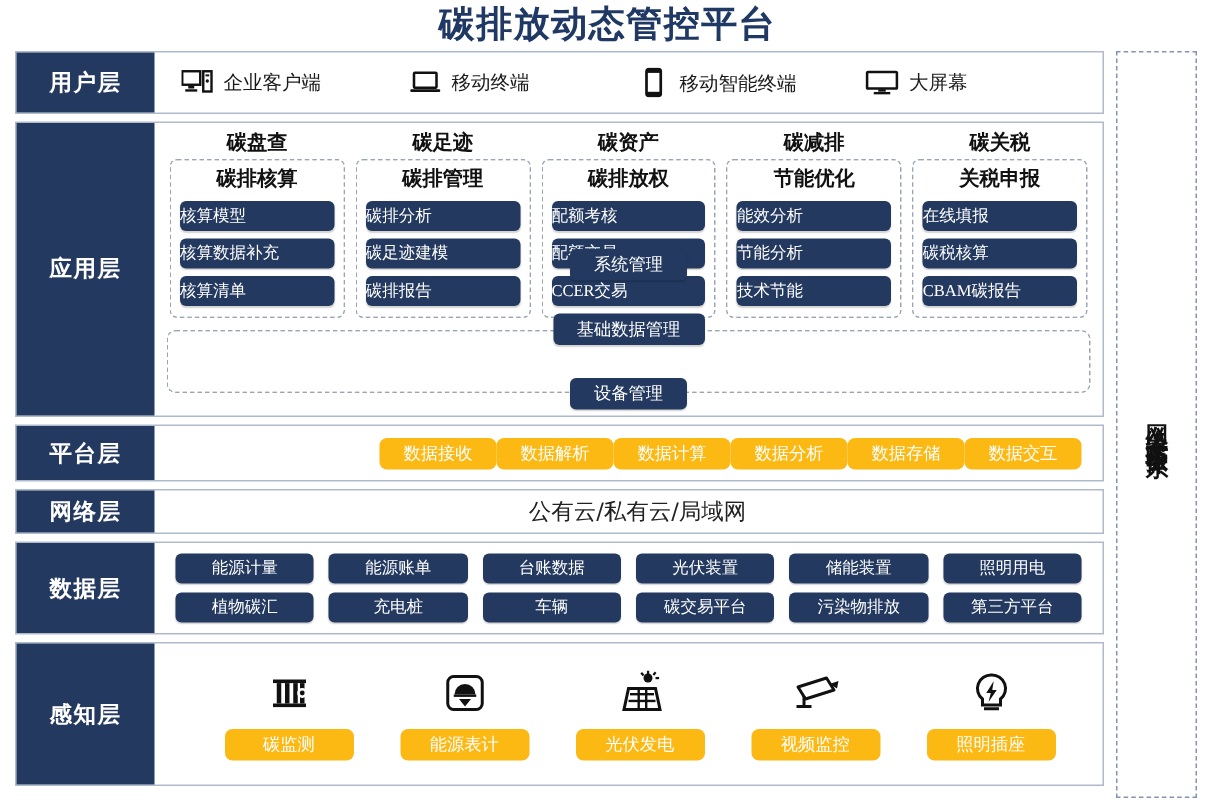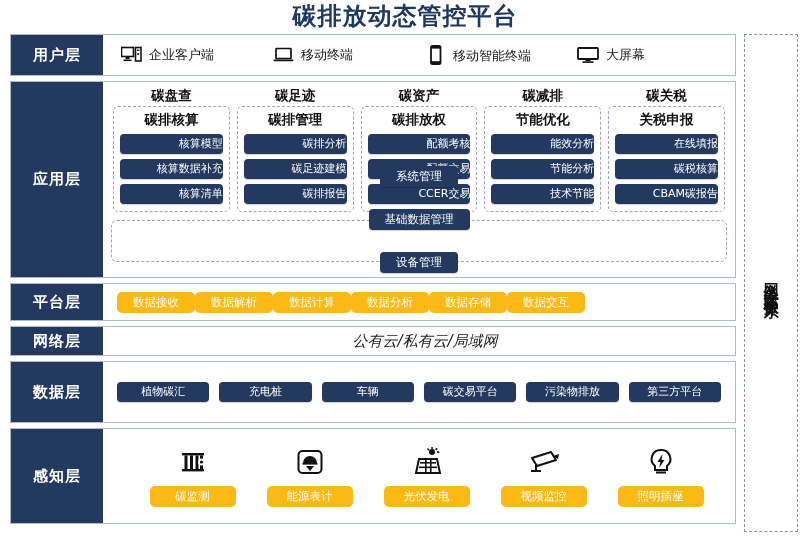--- a/index.html
+++ b/index.html
@@ -141,25 +141,26 @@
     white-space: nowrap;
   }
   .pill {
     background: #23395F;
     color: #ffffff;
     font-size: 11px;
     border-radius: 4px;
     height: 20px;
     line-height: 20px;
     width: 100%;
-    text-align: right;
+    text-align: left;
     box-sizing: border-box;
     white-space: nowrap;
     overflow: hidden;
     box-shadow: 0 1px 1px rgba(0,0,0,0.18);
+    font-family: Liberation Serif, serif;
   }
 
   .mgmt-box {
     margin-top: 8px;
     border: 1px dashed #9AA4B5;
     border-radius: 6px;
     height: 40px;
     display: flex;
     align-items: center;
     justify-content: center;
@@ -173,41 +174,41 @@
     border-radius: 4px;
     height: 21px;
     line-height: 21px;
     padding: 0 16px;
     white-space: nowrap;
     box-shadow: 0 1px 1px rgba(0,0,0,0.18);
   }
 
   
   .plat-body {
-    justify-content: flex-start;
+    justify-content: flex-end;
     padding: 0 14px;
+    margin-left: 46px;
   }
   .yellow-pill {
     background: #FCB813;
     color: #ffffff;
     font-size: 11.5px;
     border-radius: 5px;
     height: 21px;
     line-height: 21px;
     padding: 0 16px;
     white-space: nowrap;
     text-align: center;
   }
 
   
   .net-body {
     justify-content: center;
     font-size: 15px;
     color: #222222;
-    font-style: italic;
   }
 
   
   .data-body {
     flex-direction: column;
     justify-content: center;
     gap: 6px;
     padding: 0 14px;
   }
   .data-row {
@@ -424,20 +425,28 @@
   <div class="layer layer-net">
     <div class="layer-label">网络层</div>
     <div class="layer-body net-body">
       <span>公有云/私有云/局域网</span>
     </div>
   </div>
 
   <div class="layer layer-data">
     <div class="layer-label">数据层</div>
     <div class="layer-body data-body">
+      <div class="data-row">
+        <div class="data-pill">能源计量</div>
+        <div class="data-pill">能源账单</div>
+        <div class="data-pill">台账数据</div>
+        <div class="data-pill">光伏装置</div>
+        <div class="data-pill">储能装置</div>
+        <div class="data-pill">照明用电</div>
+      </div>
       <div class="data-row">
         <div class="data-pill">植物碳汇</div>
         <div class="data-pill">充电桩</div>
         <div class="data-pill">车辆</div>
         <div class="data-pill">碳交易平台</div>
         <div class="data-pill">污染物排放</div>
         <div class="data-pill">第三方平台</div>
       </div>
     </div>
   </div>

